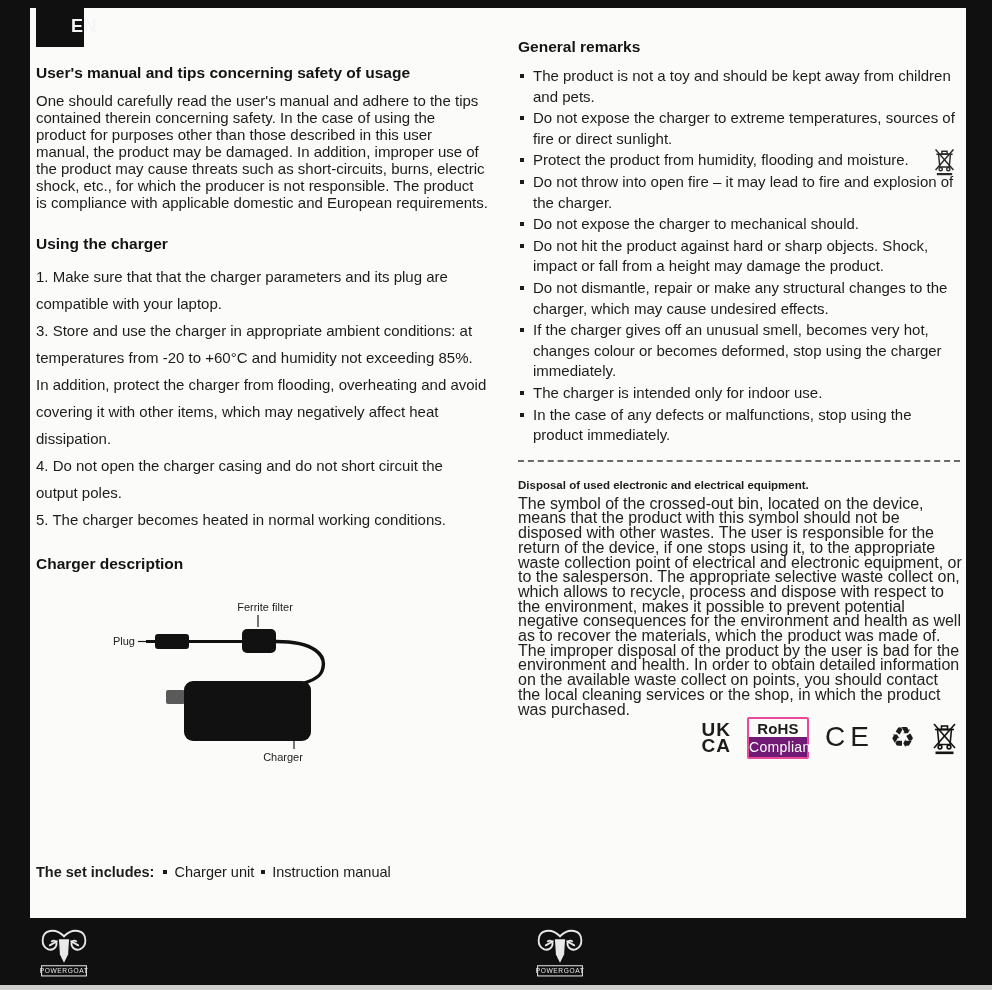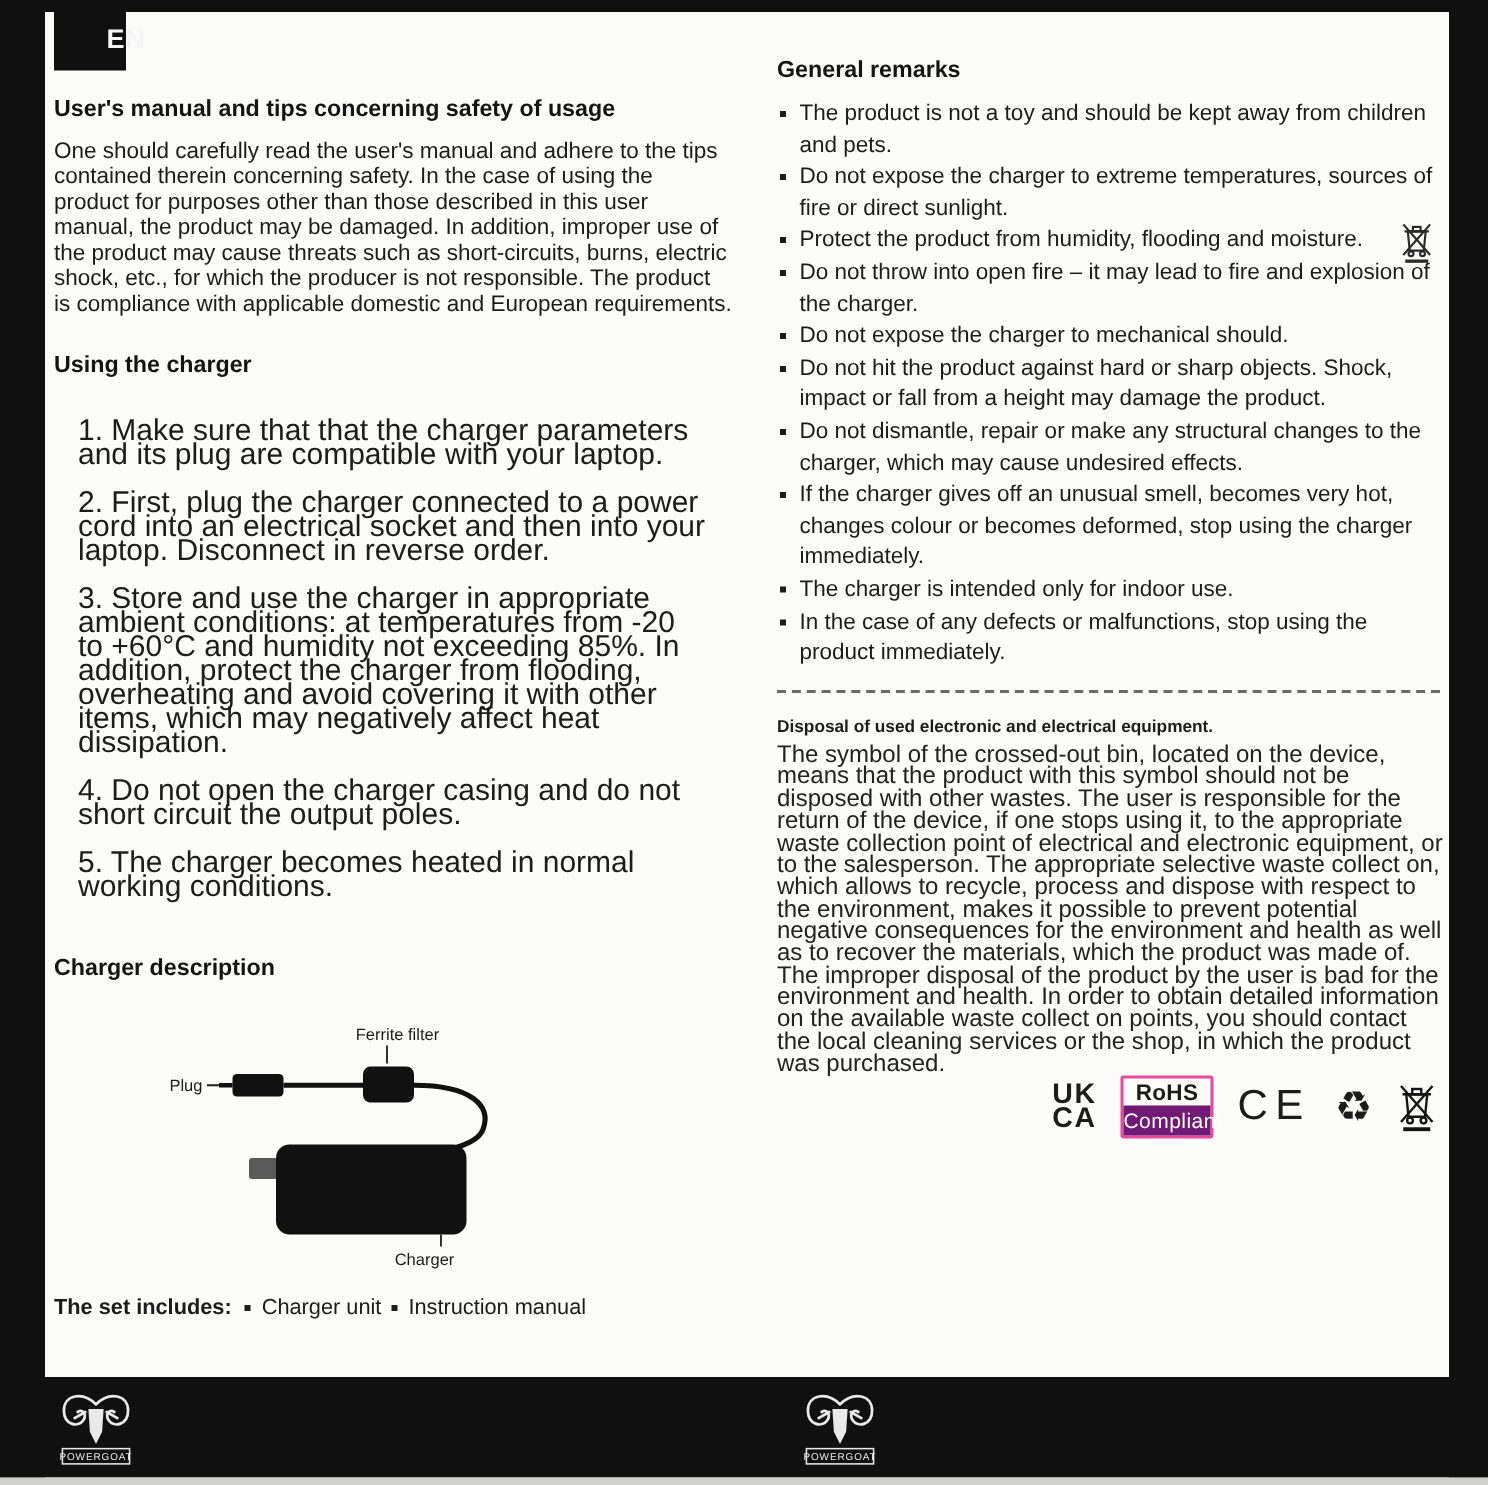--- a/index.html
+++ b/index.html
@@ -27,21 +27,21 @@
   .content {
     position:absolute; left:36px; top:8px; right:30px; bottom:72px;
     display:flex; gap:30px;
   }
   .col-left  { width:452px; padding-top:56px; display:flex; flex-direction:column; height:910px; }
   .col-right { flex:1; padding-top:30px; display:flex; flex-direction:column; height:772px; }
 
   h2 { font-size:15.5px; font-weight:700; margin:0 0 10px 0; color:#141414; }
   h2.mt { margin-top:18px; }
   p.body { font-size:15px; line-height:17px; margin:0 0 6px 0; }
-  p.step { font-size:20px; line-height:16px; margin:16px; }
+  p.step { font-size:15px; line-height:27px; margin:0; }
   .steps { margin-bottom: 4px; }
 
   .diagram { margin-top:10px; }
 
   .set-line {
     margin-top:auto; margin-bottom:38px;
     font-size:14.5px; display:flex; align-items:center; gap:7px;
   }
   .set-label { font-weight:700; margin-right:2px; }
   .sq { width:4px; height:4px; background:#1c1c1c; display:inline-block; flex:0 0 auto; }
@@ -94,21 +94,20 @@
 
   <div class="content">
 
     <div class="col-left">
       <h2>User's manual and tips concerning safety of usage</h2>
       <p class="body">One should carefully read the user's manual and adhere to the tips contained therein concerning safety. In the case of using the product for purposes other than those described in this user manual, the product may be damaged. In addition, improper use of the product may cause threats such as short-circuits, burns, electric shock, etc., for which the producer is not responsible. The product is compliance with applicable domestic and European requirements.</p>
 
       <h2 class="mt">Using the charger</h2>
       <div class="steps">
         <p class="step">1. Make sure that that the charger parameters and its plug are compatible with your laptop.</p>
-        <p class="step">2. First, plug the charger connected to a power cord into an electrical socket and then into your laptop. Disconnect in reverse order.</p>
         <p class="step">3. Store and use the charger in appropriate ambient conditions: at temperatures from -20 to +60°C and humidity not exceeding 85%. In addition, protect the charger from flooding, overheating and avoid covering it with other items, which may negatively affect heat dissipation.</p>
         <p class="step">4. Do not open the charger casing and do not short circuit the output poles.</p>
         <p class="step">5. The charger becomes heated in normal working conditions.</p>
       </div>
 
       <h2 class="mt">Charger description</h2>
 
       <div class="diagram">
         <svg width="440" height="172" viewBox="0 0 440 172">
 

